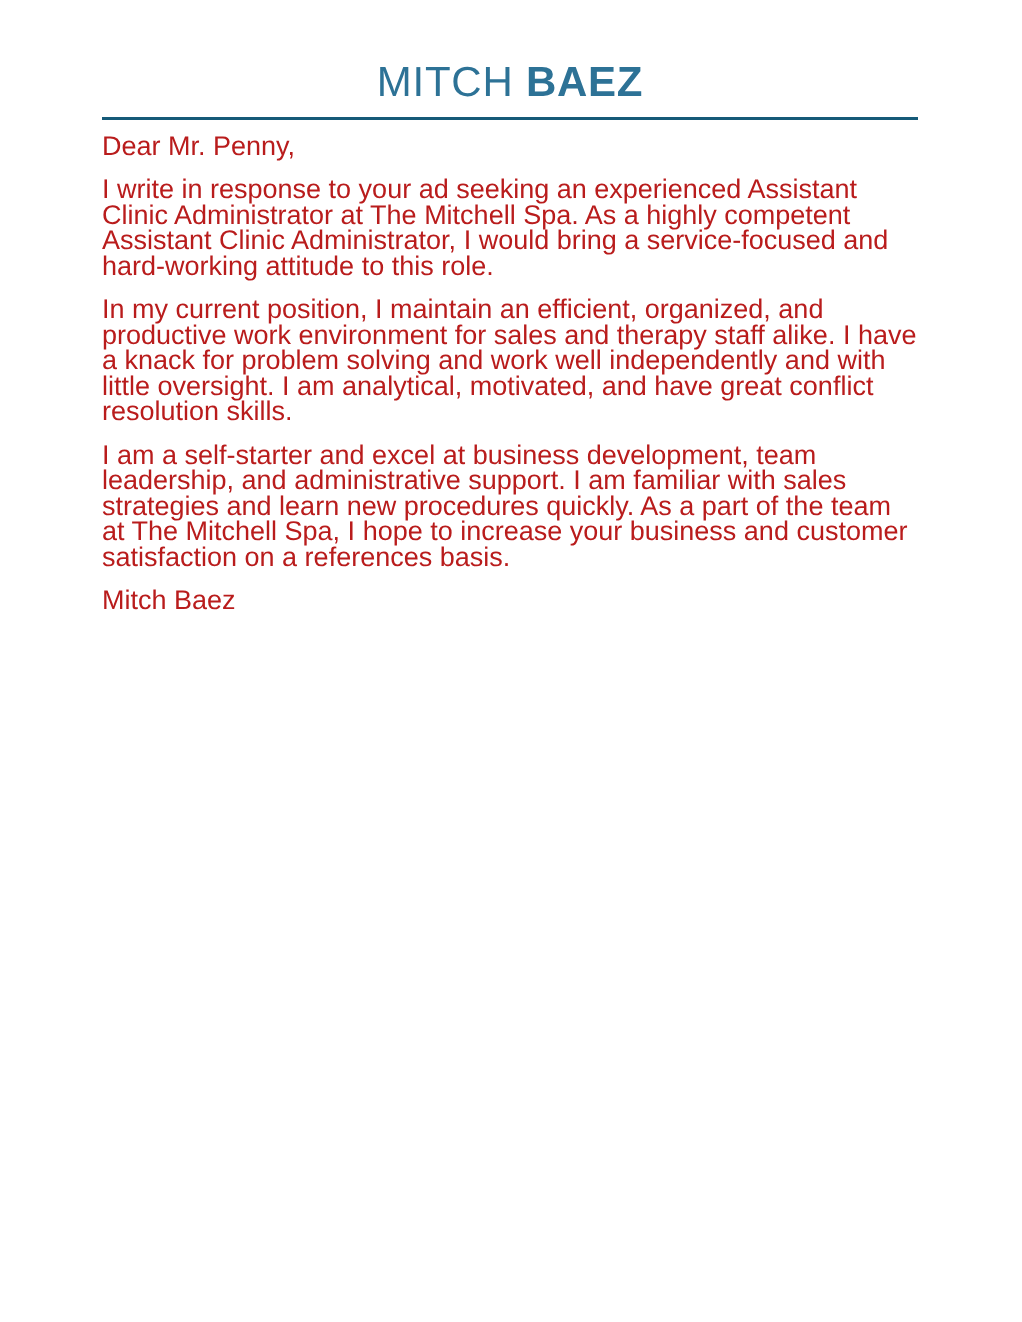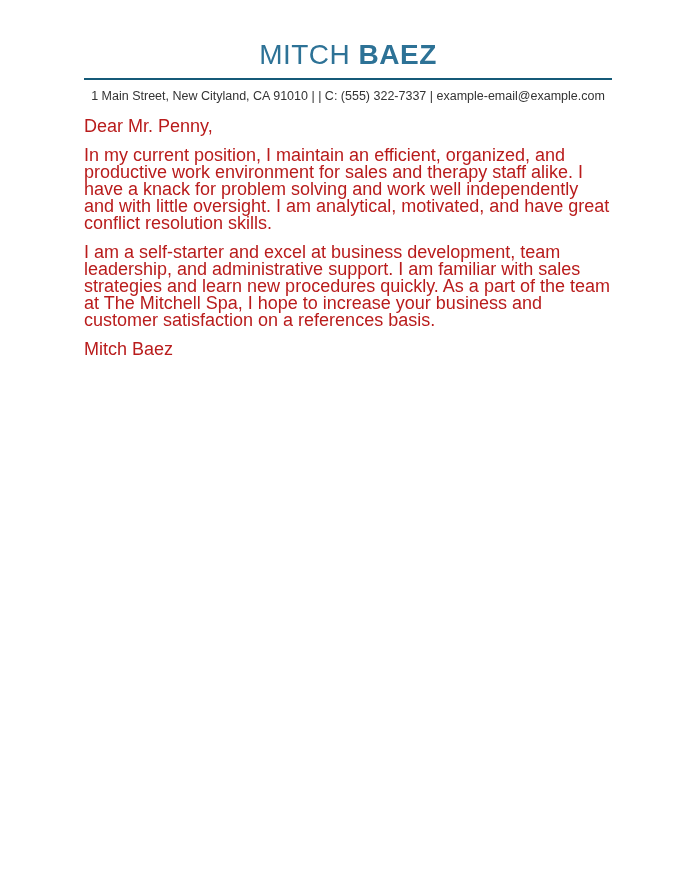--- a/index.html
+++ b/index.html
@@ -13,21 +13,20 @@
     height: 881px;
     background: #ffffff;
     font-family: "Liberation Sans", sans-serif;
     color: #3a3a3a;
     box-sizing: border-box;
     overflow: hidden;
   }
   .content {
     box-sizing: border-box;
     padding: 40px 69px 0 68px; 
-    margin-left: 16px;
   }
   .letter-name {
     text-align: center;
     color: #2d7296;
     font-size: 28px;
     line-height: 1.1;
     letter-spacing: 0.5px;
     margin: 0 0 7px 0;
     white-space: nowrap;
   }
@@ -72,25 +71,25 @@
 </head>
 <body>
 
 <div class="page">
   <div class="content">
 
     <h1 class="letter-name"><span class="first">MITCH</span><span>&nbsp;</span><span class="last">BAEZ</span></h1>
 
     <hr class="header-rule">
 
-    <div class="contact-line">1 Main Street, New Cityland, CA 91010 | | C: (555) 322-7337 | example-email@example.com</div>
 
     <div class="body-text">
       <p class="salutation">Dear Mr. Penny,</p>
 
+      <p>I write in response to your ad seeking an experienced Assistant Clinic Administrator at The Mitchell Spa. As a highly competent Assistant Clinic Administrator, I would bring a service-focused and hard-working attitude to this role.</p>
 
       <p>In my current position, I maintain an efficient, organized, and productive work environment for sales and therapy staff alike. I have a knack for problem solving and work well independently and with little oversight. I am analytical, motivated, and have great conflict resolution skills.</p>
 
       <p>I am a self-starter and excel at business development, team leadership, and administrative support. I am familiar with sales strategies and learn new procedures quickly. As a part of the team at The Mitchell Spa, I hope to increase your business and customer satisfaction on a references basis.</p>
 
 
 
       <p class="signature">Mitch Baez</p>
     </div>
 

